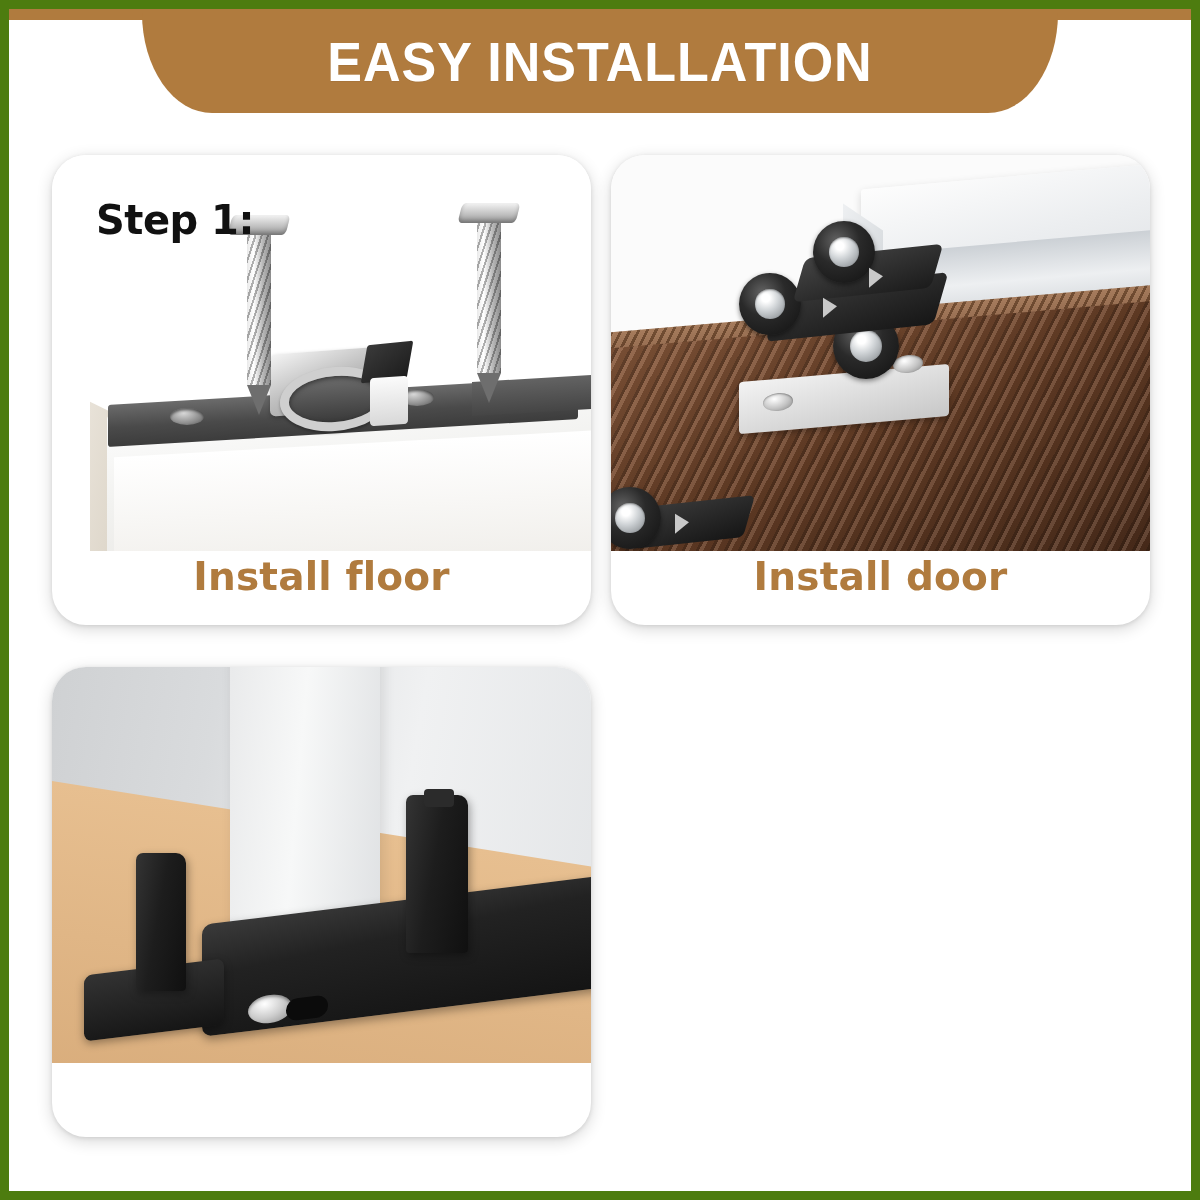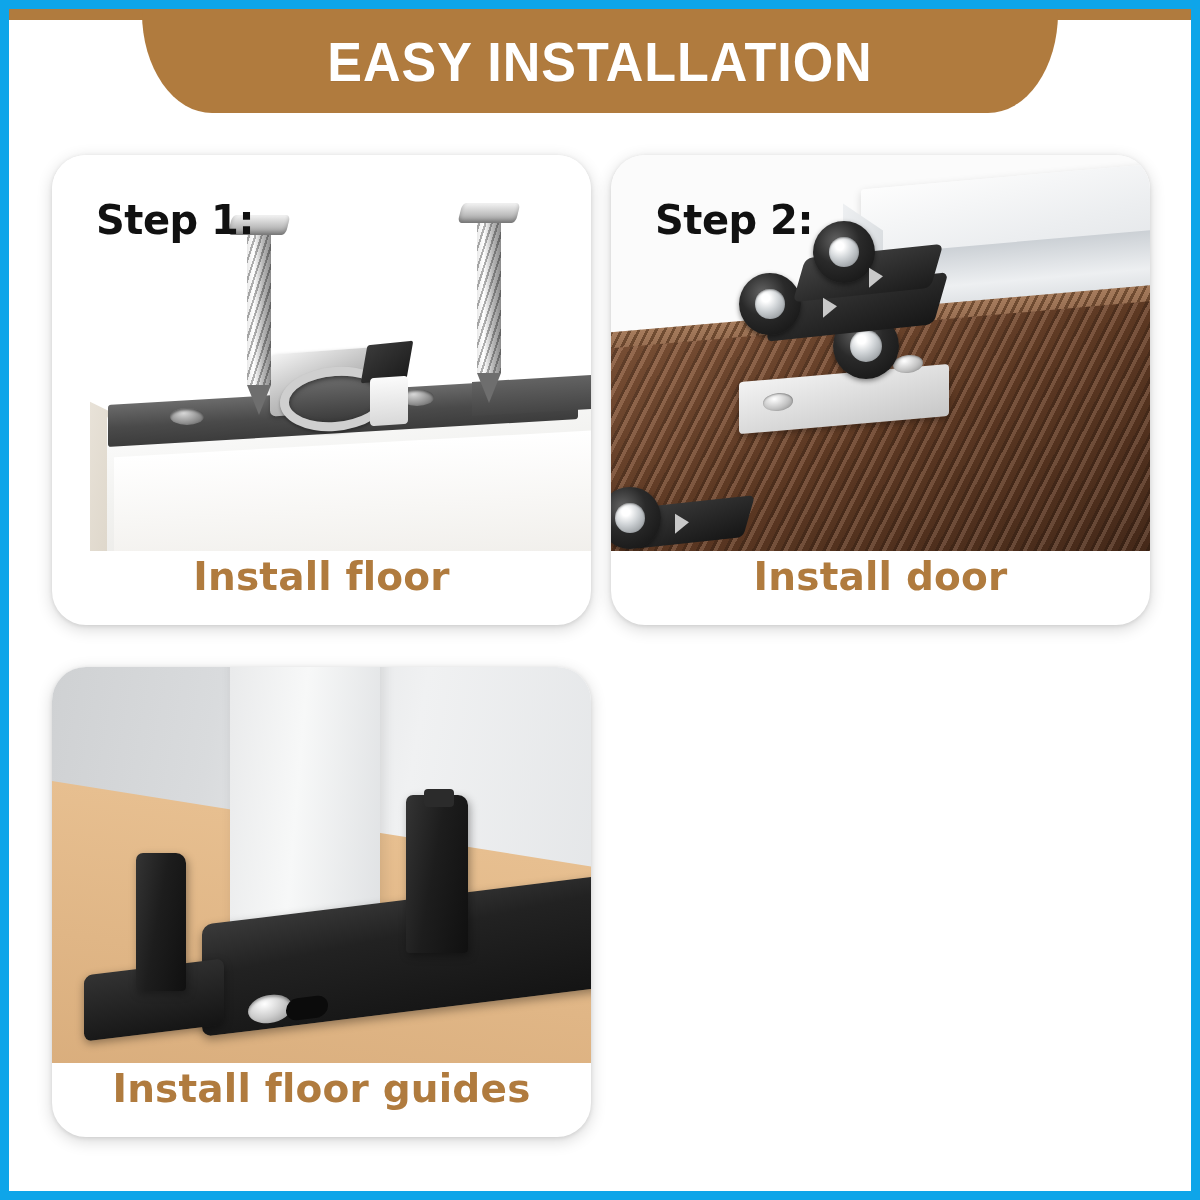--- a/index.html
+++ b/index.html
@@ -6,21 +6,21 @@
   body{
     width:1200px;height:1200px;
     background:#ffffff;
     font-family:"Liberation Sans","DejaVu Sans",sans-serif;
     overflow:hidden;
   }
   #page{
     position:relative;
     width:1200px;height:1200px;
     box-sizing:border-box;
-    border:9px solid #0ea5e9;
+    border:9px solid #4d7c0f;
     background:#ffffff;
   }
 
   
   .banner-wrap{
     position:absolute; left:0; top:0; width:1182px; height:112px;
     overflow:hidden;
   }
   .banner-top-strip{
     position:absolute; left:0; top:0; width:100%; height:11px;
@@ -452,35 +452,33 @@
         <div class="c2-bodyblk"></div>
         <div class="c2-wheel w1"></div>
         <div class="c2-bodyblk2"></div>
         <div class="c2-wheel w2"></div>
         <div class="c2-tri t1"></div>
         <div class="c2-tri t2"></div>
         <div class="c2-blk-lo"></div>
         <div class="c2-wheel w4"></div>
         <div class="c2-tri t3"></div>
       </div>
-      <div class="step-label">Step 2:</div>
       <div class="caption">Install door</div>
     </div>
 
     <div class="card">
       <div class="photo">
         <div class="c3-wall"></div>
         <div class="c3-floor"></div>
         <div class="c3-door"></div>
         <div class="c3-plate"></div>
         <div class="c3-plate-small"></div>
         <div class="c3-post p1"></div>
         <div class="c3-post p2"></div>
         <div class="c3-post-cap"></div>
         <div class="c3-screw"></div>
         <div class="c3-slot"></div>
       </div>
-      <div class="caption">Install floor guides</div>
     </div>
 
 
   </div>
 </div>
 
 </body></html>

